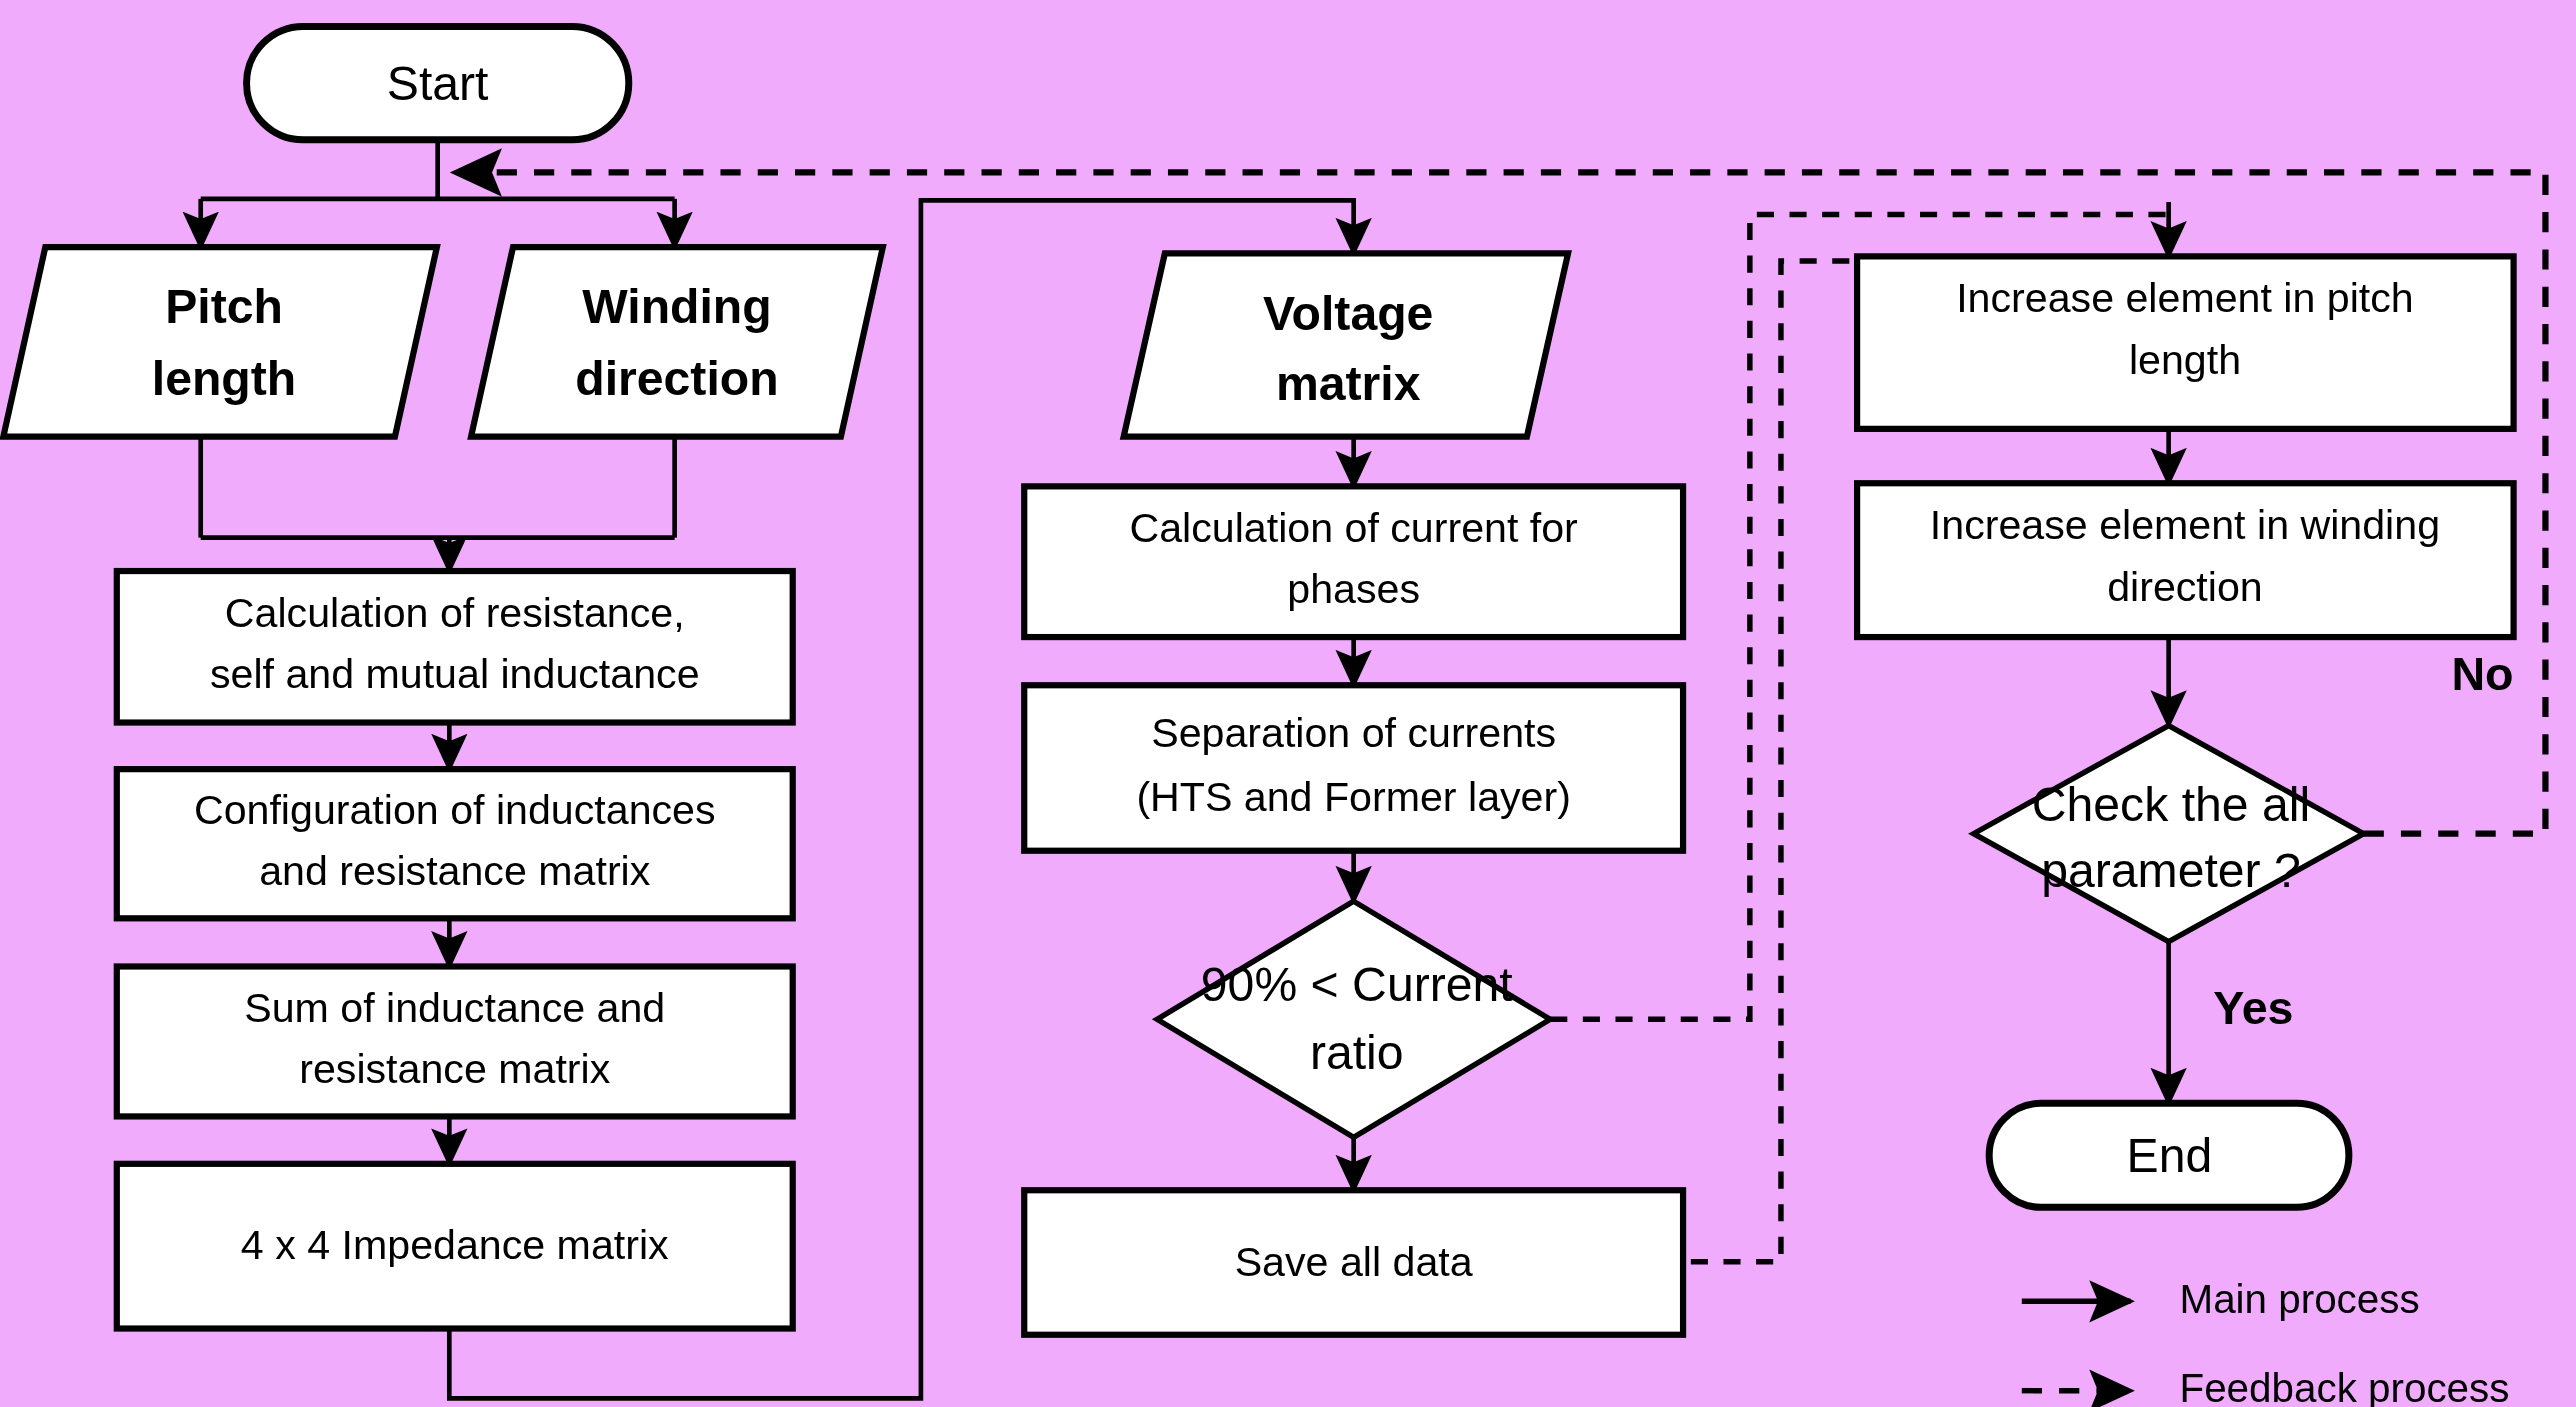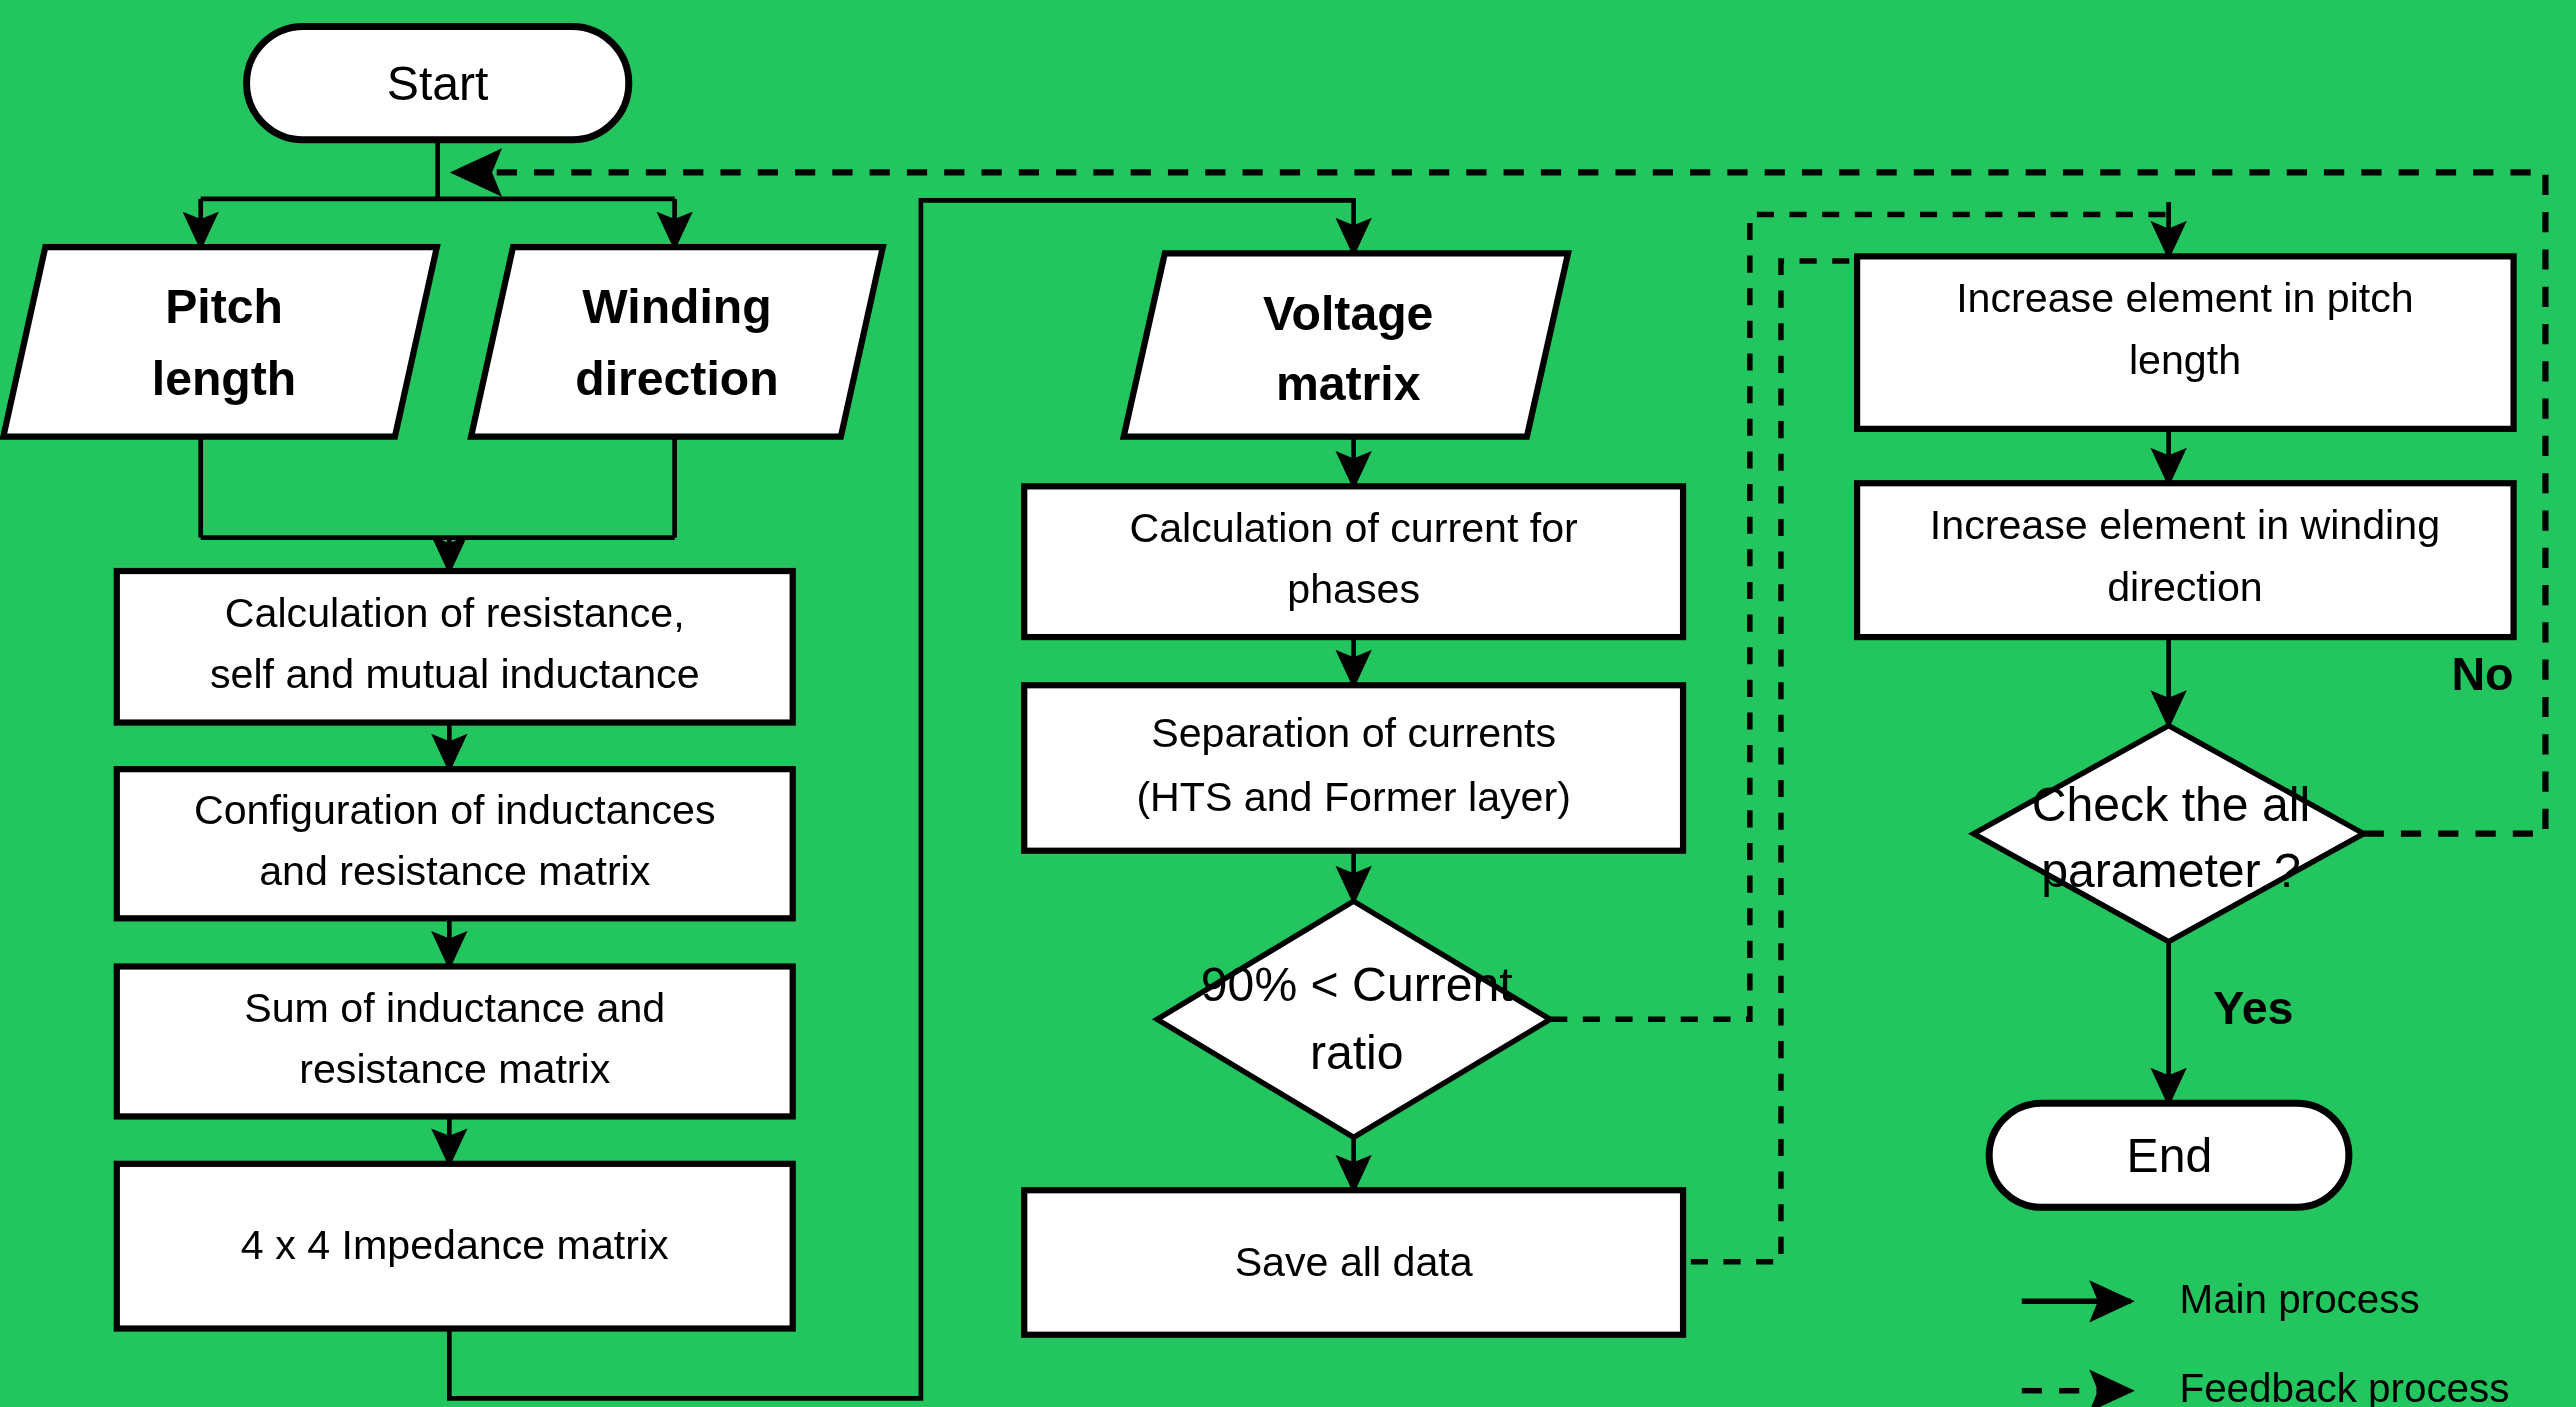--- a/index.html
+++ b/index.html
@@ -1,17 +1,17 @@
 <!DOCTYPE html>
 <html style="font-size:12.4px"><head>
 <meta charset="utf-8">
 <style>
   html,body{margin:0;padding:0;background:#ffffff;}
   body{font-family:"Liberation Sans", sans-serif;}
-  #stage{position:relative;width:2576px;height:1407px;background:#22c55e;overflow:hidden;}
+  #stage{position:relative;width:2576px;height:1407px;background:#f0abfc;overflow:hidden;}
   svg#flow{position:absolute;left:0;top:0;width:2576px;height:1407px;}
   .shape{fill:#ffffff;stroke:#000000;}
   .term{stroke-width:9;}
   .proc{stroke-width:8;}
   .io{stroke-width:8;}
   .dec{stroke-width:7;}
   .mainline{stroke:#000;stroke-width:7;fill:none;}
   .mainline-thin{stroke:#000;stroke-width:6;fill:none;}
   .fbline{stroke:#000;stroke-width:8;fill:none;stroke-dasharray:26 22;}
   .fbline2{stroke:#000;stroke-width:7;fill:none;stroke-dasharray:22 20;}

